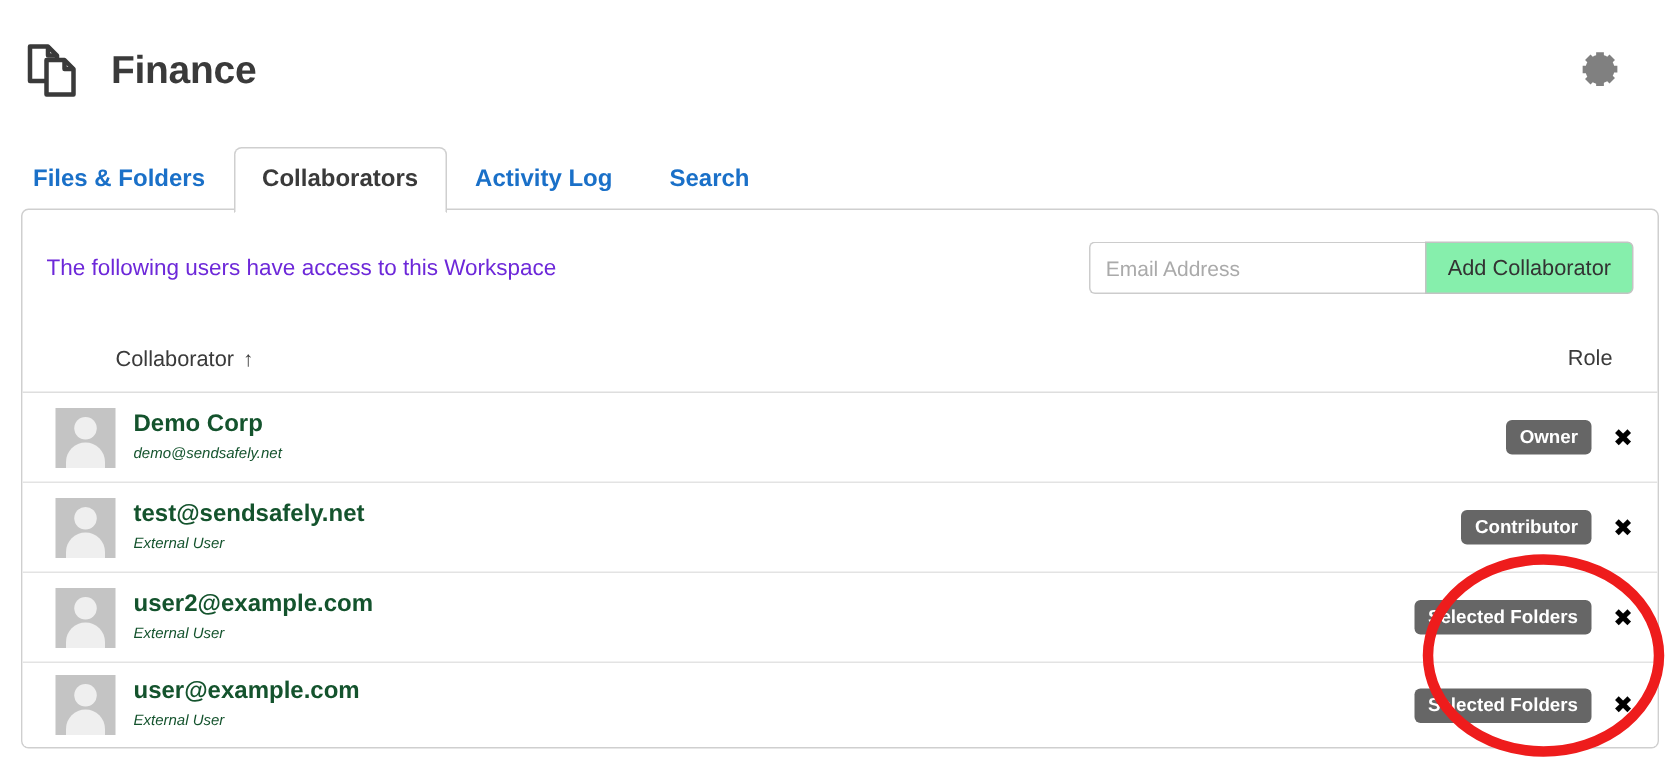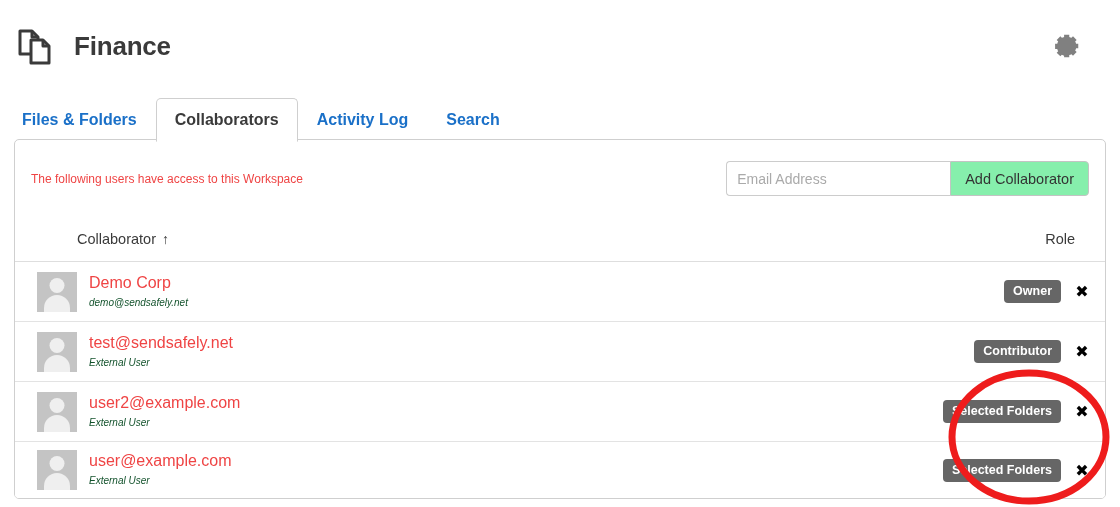--- a/index.html
+++ b/index.html
@@ -104,22 +104,22 @@
     overflow: hidden;
   }
 
   .panel-top {
     height: 77px;
     display: flex;
     align-items: center;
     padding: 0 16px 0 16px;
   }
   .panel-note {
-    font-size: 12px;
-    color: #ef4444;
+    font-size: 15px;
+    color: #6d28d9;
     white-space: nowrap;
   }
   .panel-top-spacer { flex: 1 1 auto; }
 
   .add-group {
     display: flex;
     align-items: stretch;
     height: 35px;
     margin-left: 43px;
   }
@@ -215,22 +215,22 @@
   }
 
   .row-text {
     margin-left: 12px;
     display: flex;
     flex-direction: column;
     justify-content: center;
   }
   .row-name {
     font-size: 16px;
-    font-weight: normal;
-    color: #ef4444;
+    font-weight: bold;
+    color: #14532d;
     line-height: 19px;
     white-space: nowrap;
   }
   .row-sub {
     font-size: 10px;
     color: #14532d;
     line-height: 16px;
     margin-top: 3px;
     white-space: nowrap;
     font-style: italic;

